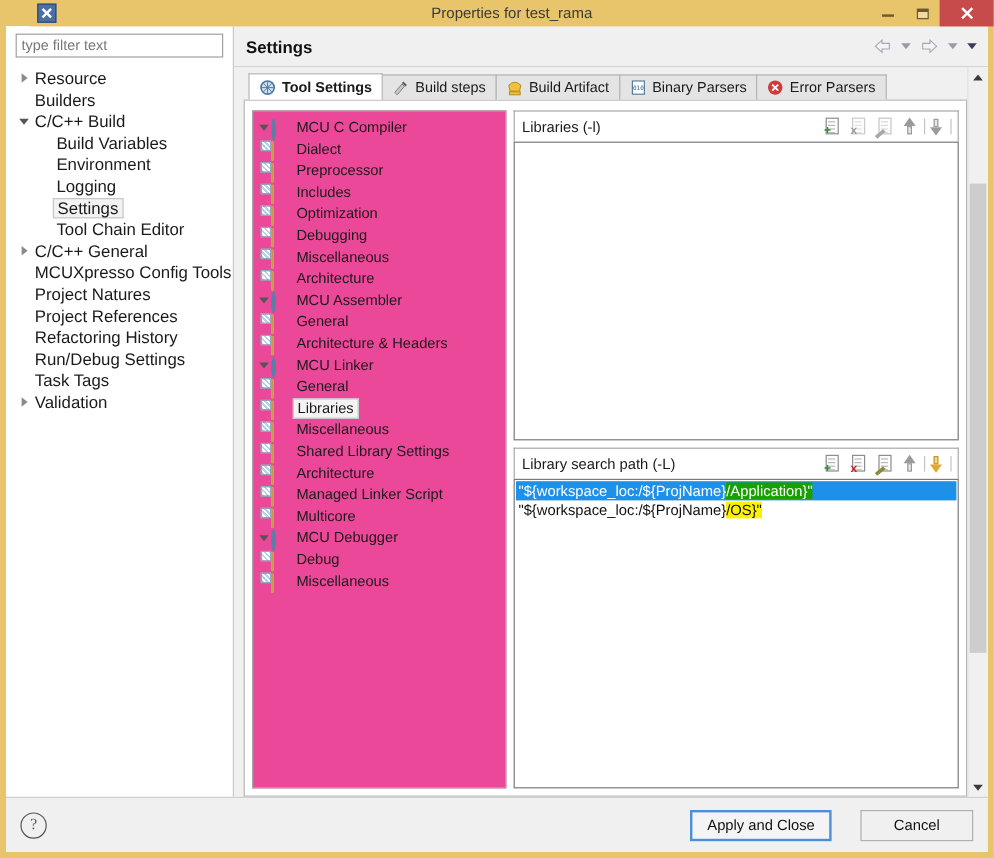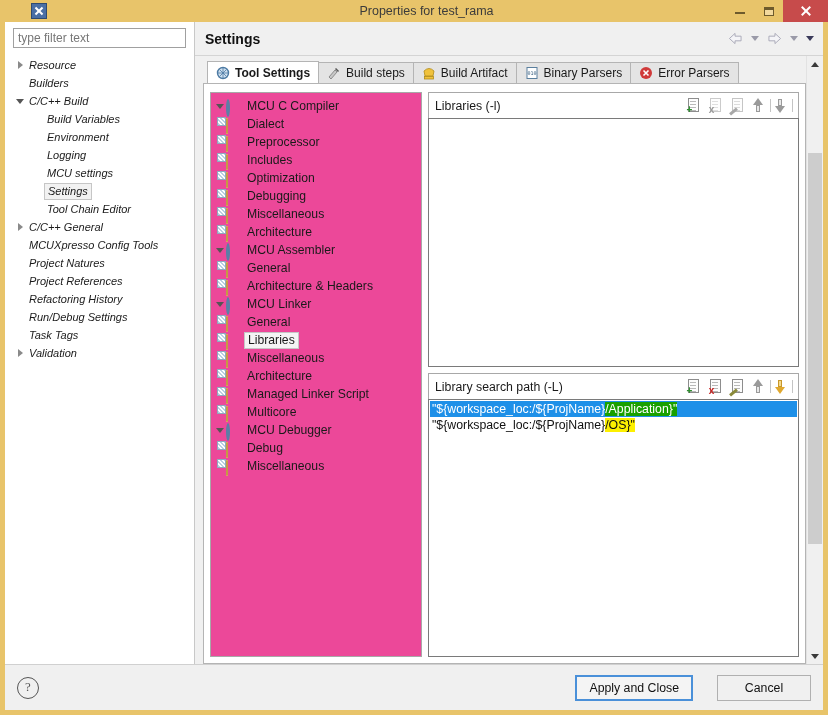--- a/index.html
+++ b/index.html
@@ -146,24 +146,23 @@
   #nav-tree {
     flex: 1 1 auto;
     overflow: hidden;
     padding-left: 8px;
   }
   .nav-item {
     height: 18px;
     line-height: 18px;
     display: flex;
     align-items: center;
-    font-size: 11px;
+    font-size: 14px;
     color: #1a1a1a;
     white-space: nowrap;
-    font-style: italic;
   }
   .nav-item .twisty {
     width: 14px;
     flex: 0 0 14px;
     display: flex;
     align-items: center;
     justify-content: center;
   }
   .tri-right {
     width: 0; height: 0;
@@ -638,24 +637,20 @@
               <span class="twisty"></span>
               <span class="nav-label">Build Variables</span>
             </div>
             <div class="nav-item" style="padding-left: 18px;">
               <span class="twisty"></span>
               <span class="nav-label">Environment</span>
             </div>
             <div class="nav-item" style="padding-left: 18px;">
               <span class="twisty"></span>
               <span class="nav-label">Logging</span>
-            </div>
-            <div class="nav-item" style="padding-left: 18px;">
-              <span class="twisty"></span>
-              <span class="nav-label">MCU settings</span>
             </div>
             <div class="nav-item selected" style="padding-left: 18px;">
               <span class="twisty"></span>
               <span class="nav-label">Settings</span>
             </div>
             <div class="nav-item" style="padding-left: 18px;">
               <span class="twisty"></span>
               <span class="nav-label">Tool Chain Editor</span>
             </div>
             <div class="nav-item" style="padding-left: 0px;">
@@ -832,20 +827,24 @@
                   <div class="tool-item child selected">
                     <span class="ticon"><span class="ico-folder"></span></span>
                     <span class="tool-label">Libraries</span>
                   </div>
                   <div class="tool-item child">
                     <span class="ticon"><span class="ico-folder"></span></span>
                     <span class="tool-label">Miscellaneous</span>
                   </div>
                   <div class="tool-item child">
                     <span class="ticon"><span class="ico-folder"></span></span>
+                    <span class="tool-label">Shared Library Settings</span>
+                  </div>
+                  <div class="tool-item child">
+                    <span class="ticon"><span class="ico-folder"></span></span>
                     <span class="tool-label">Architecture</span>
                   </div>
                   <div class="tool-item child">
                     <span class="ticon"><span class="ico-folder"></span></span>
                     <span class="tool-label">Managed Linker Script</span>
                   </div>
                   <div class="tool-item child">
                     <span class="ticon"><span class="ico-folder"></span></span>
                     <span class="tool-label">Multicore</span>
                   </div>

